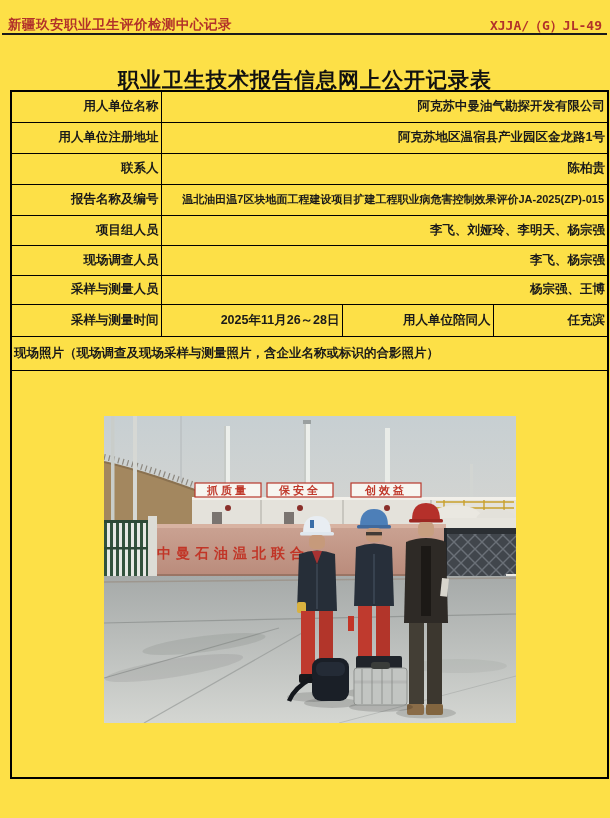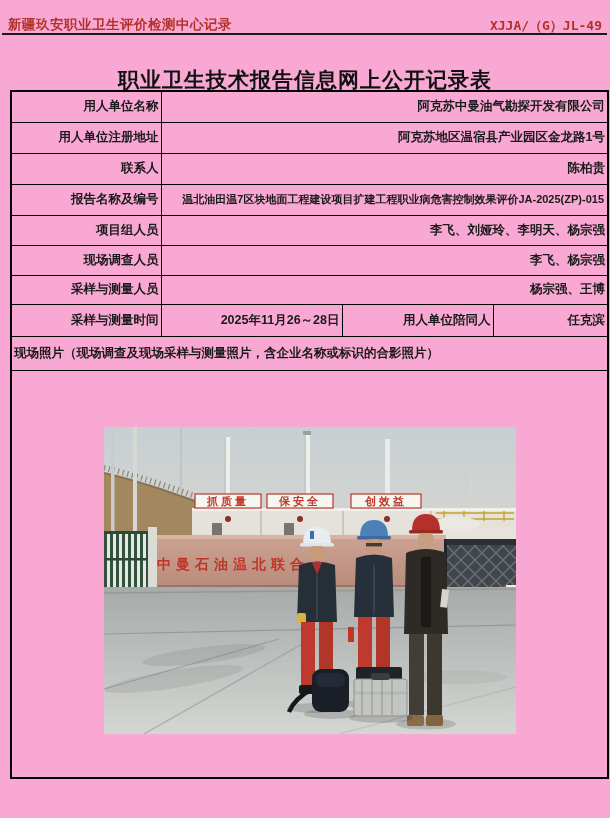--- a/index.html
+++ b/index.html
@@ -1,19 +1,19 @@
 <!DOCTYPE html>
 <html><head>
 <meta charset="utf-8">
 <style>
   * { margin:0; padding:0; box-sizing:border-box; }
   html,body { background:#ffffff; }
   body { font-family:"Liberation Sans", sans-serif; }
   #page {
-    position:relative; width:610px; height:818px; background:#f9a8d4;
+    position:relative; width:610px; height:818px; background:#fde047;
     overflow:hidden; color:#1a1a1a;
   }
   
   .hdr-left {
     position:absolute; left:8px; top:16px; font-size:13.5px; font-weight:600;
     color:#b2322a; letter-spacing:0.5px;
   }
   .hdr-right {
     position:absolute; right:8px; top:17px; font-size:13px; font-weight:600;
     color:#b2322a; font-family:"DejaVu Sans Mono", monospace;
@@ -32,21 +32,21 @@
     border-collapse:collapse; table-layout:fixed;
     border:2px solid #000;
     font-size:12.5px; font-weight:bold; color:#1a1a1a;
   }
   .form-table td {
     border:1.5px solid #000; text-align:right; vertical-align:middle;
     overflow:hidden; white-space:nowrap; padding:0 2px;
   }
   .form-table td.report-no { font-size:11px; padding:0 3px; letter-spacing:0; }
   .form-table td.caption-cell { text-align:left; }
-  .form-table td.photo-cell { vertical-align:top; text-align:center; padding:12px; }
+  .form-table td.photo-cell { vertical-align:top; text-align:center; padding:1px; }
   .photo-wrap { display:inline-block; margin-top:44px; line-height:0; }
 </style>
 </head>
 <body>
 
 <div id="page">
 
   <div class="hdr-left">新疆玖安职业卫生评价检测中心记录</div>
   <div class="hdr-right">XJJA/（G）JL-49</div>
   <div class="hdr-rule"></div>

